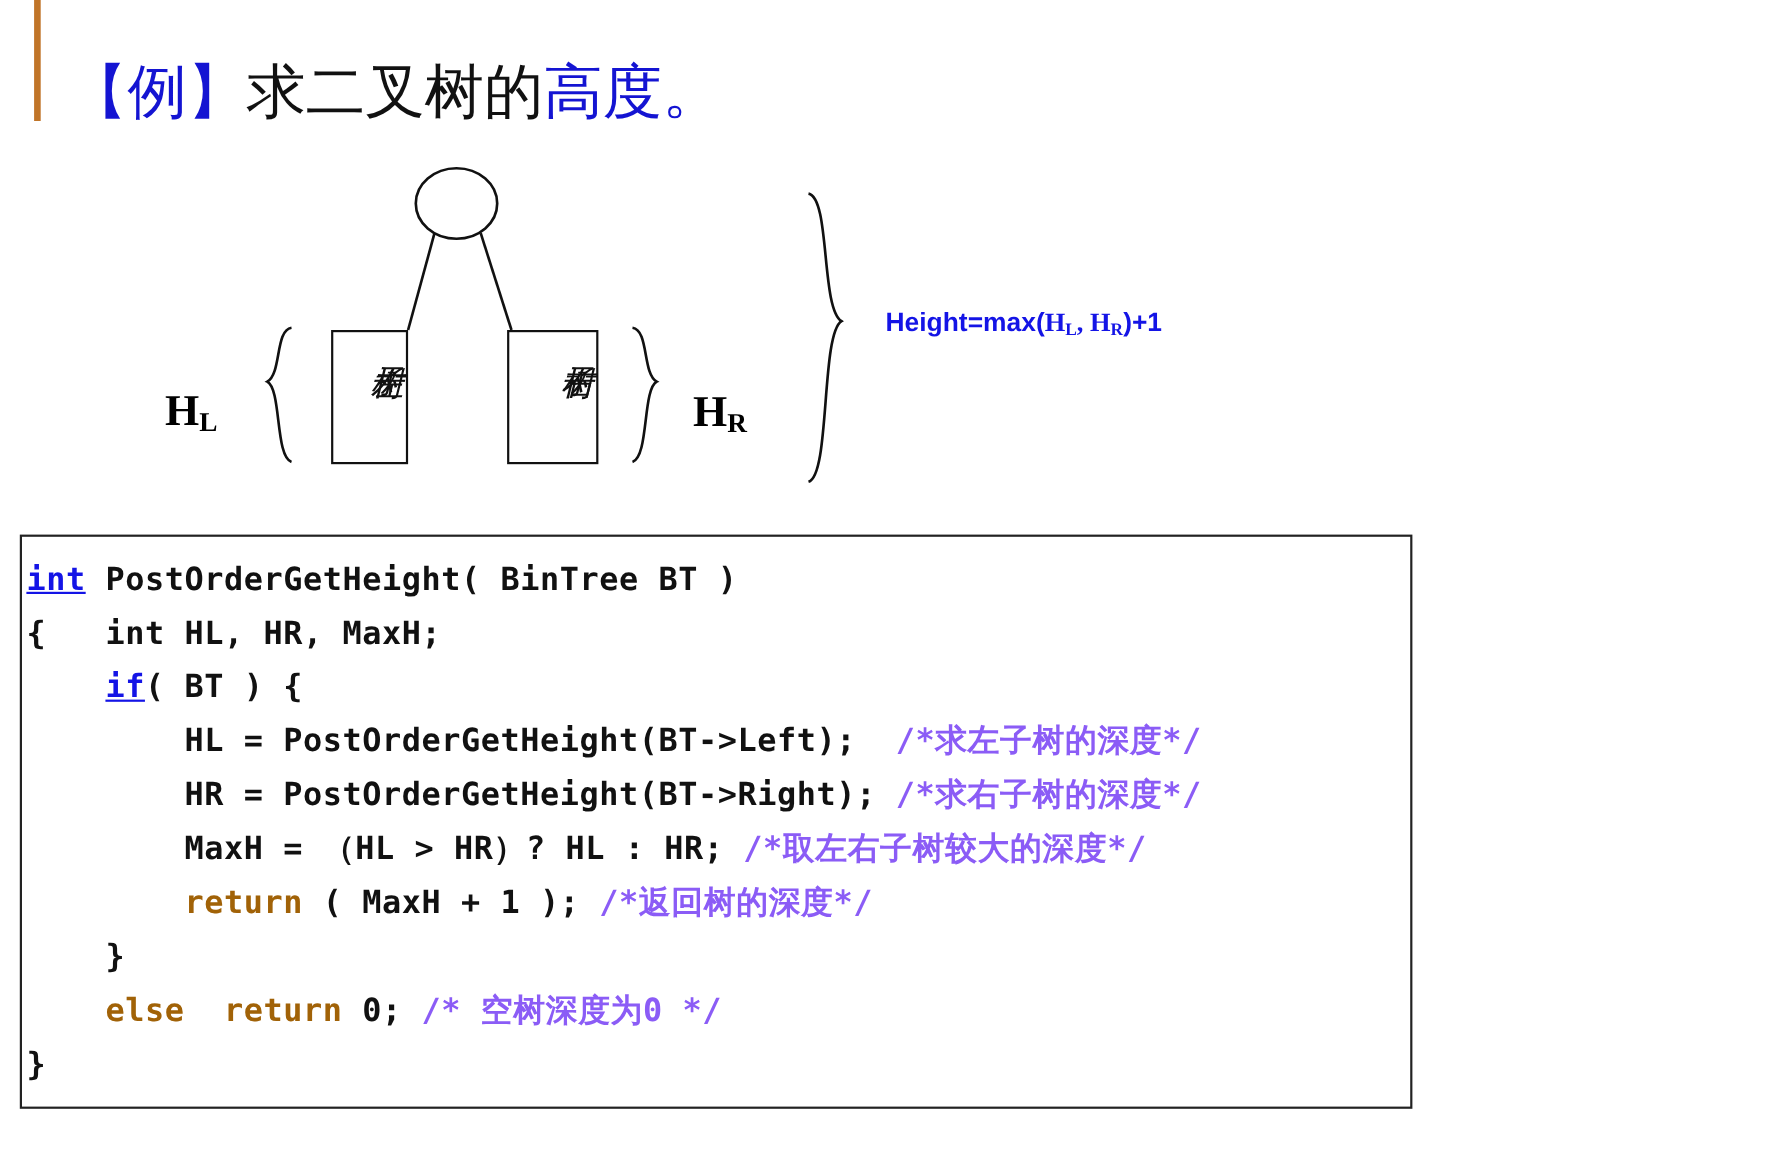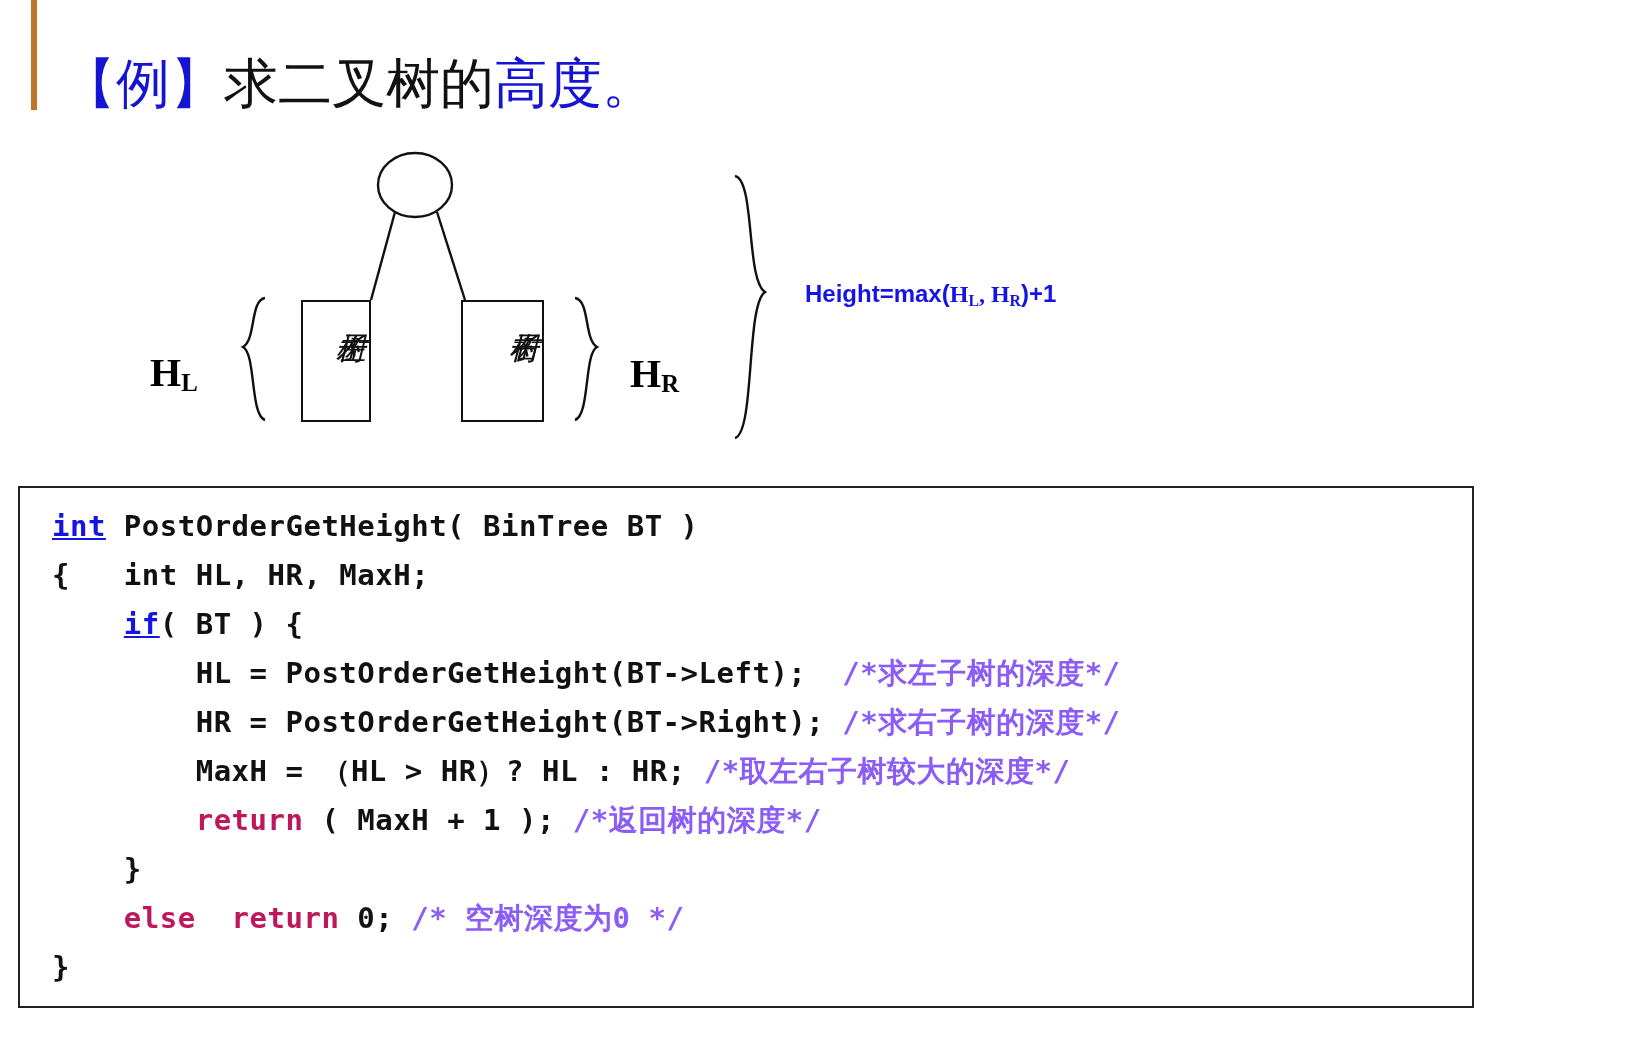--- a/index.html
+++ b/index.html
@@ -111,42 +111,42 @@
   .formula sub {
     font-size: 0.66em;
     vertical-align: -0.25em;
   }
 
   
   .code-box {
     position: absolute;
     left: 18px;
     top: 486px;
-    width: 1456px;
+    width: 1266px;
     height: 522px;
     border: 2px solid #222222;
     background: #ffffff;
     box-sizing: border-box;
-    padding: 14px 0 0 32px;
+    padding: 14px 0 0 4px;
   }
   .code {
     font-family: "DejaVu Sans Mono", "Liberation Mono", monospace;
     font-size: 29px;
     line-height: 49px;
     font-weight: bold;
     color: #111111;
     white-space: pre;
     letter-spacing: 0.5px;
   }
   .code .kw {
     color: #1414E6;
     text-decoration: underline;
   }
   .code .kw-plain {
-    color: #be185d;
+    color: #a16207;
   }
   .code .cm {
     color: #8b5cf6;
     font-weight: bold;
   }
   .code-line { white-space: pre; }
 </style>
 </head>
 <body>
 

